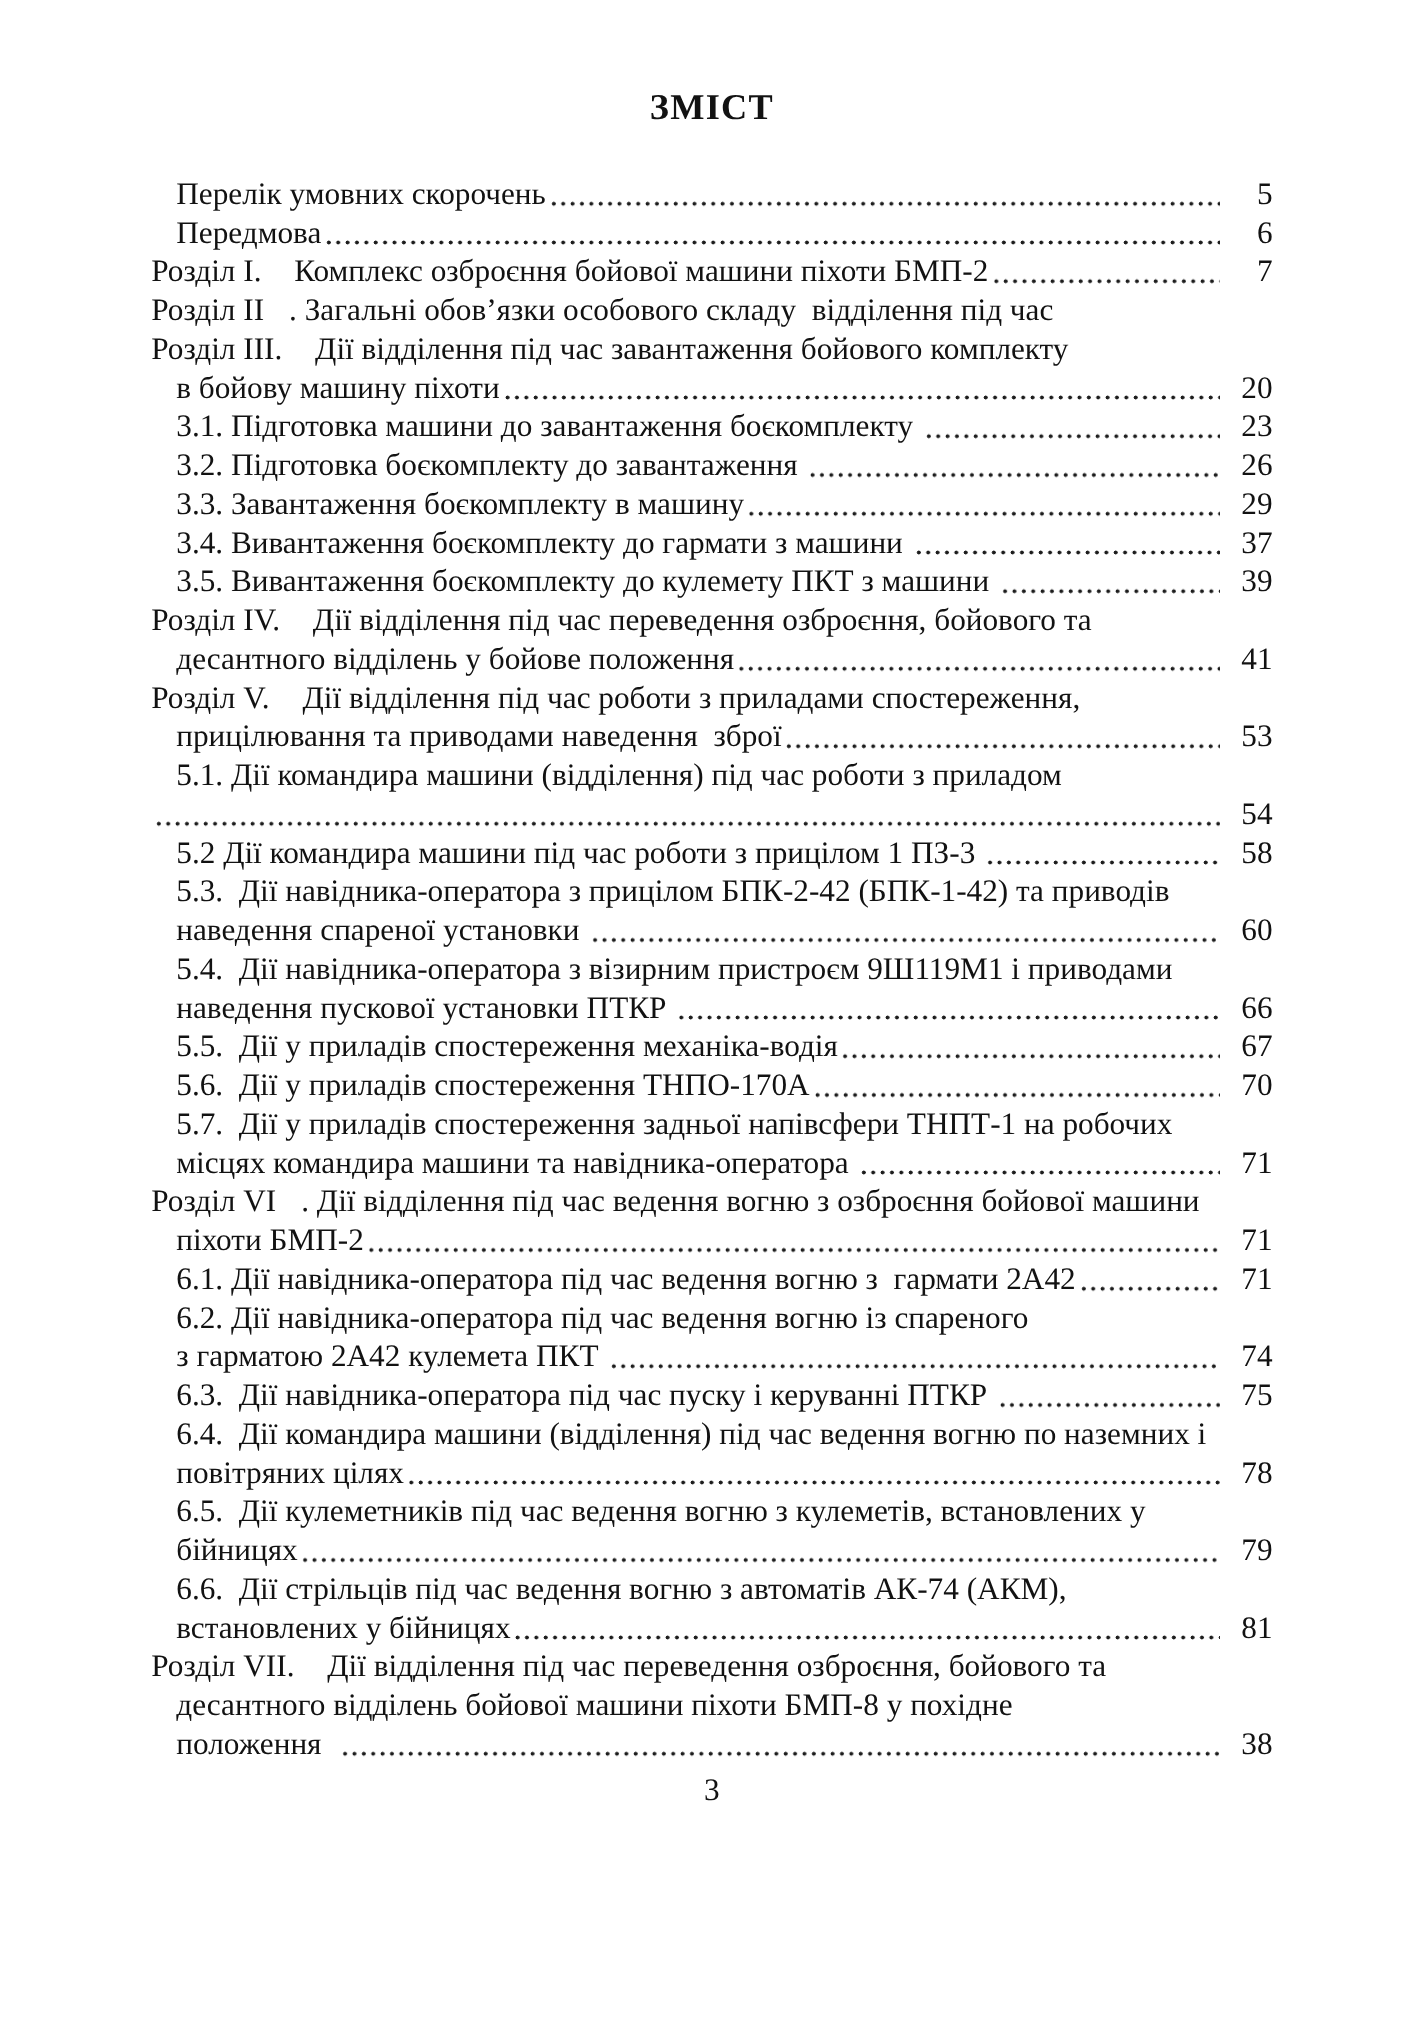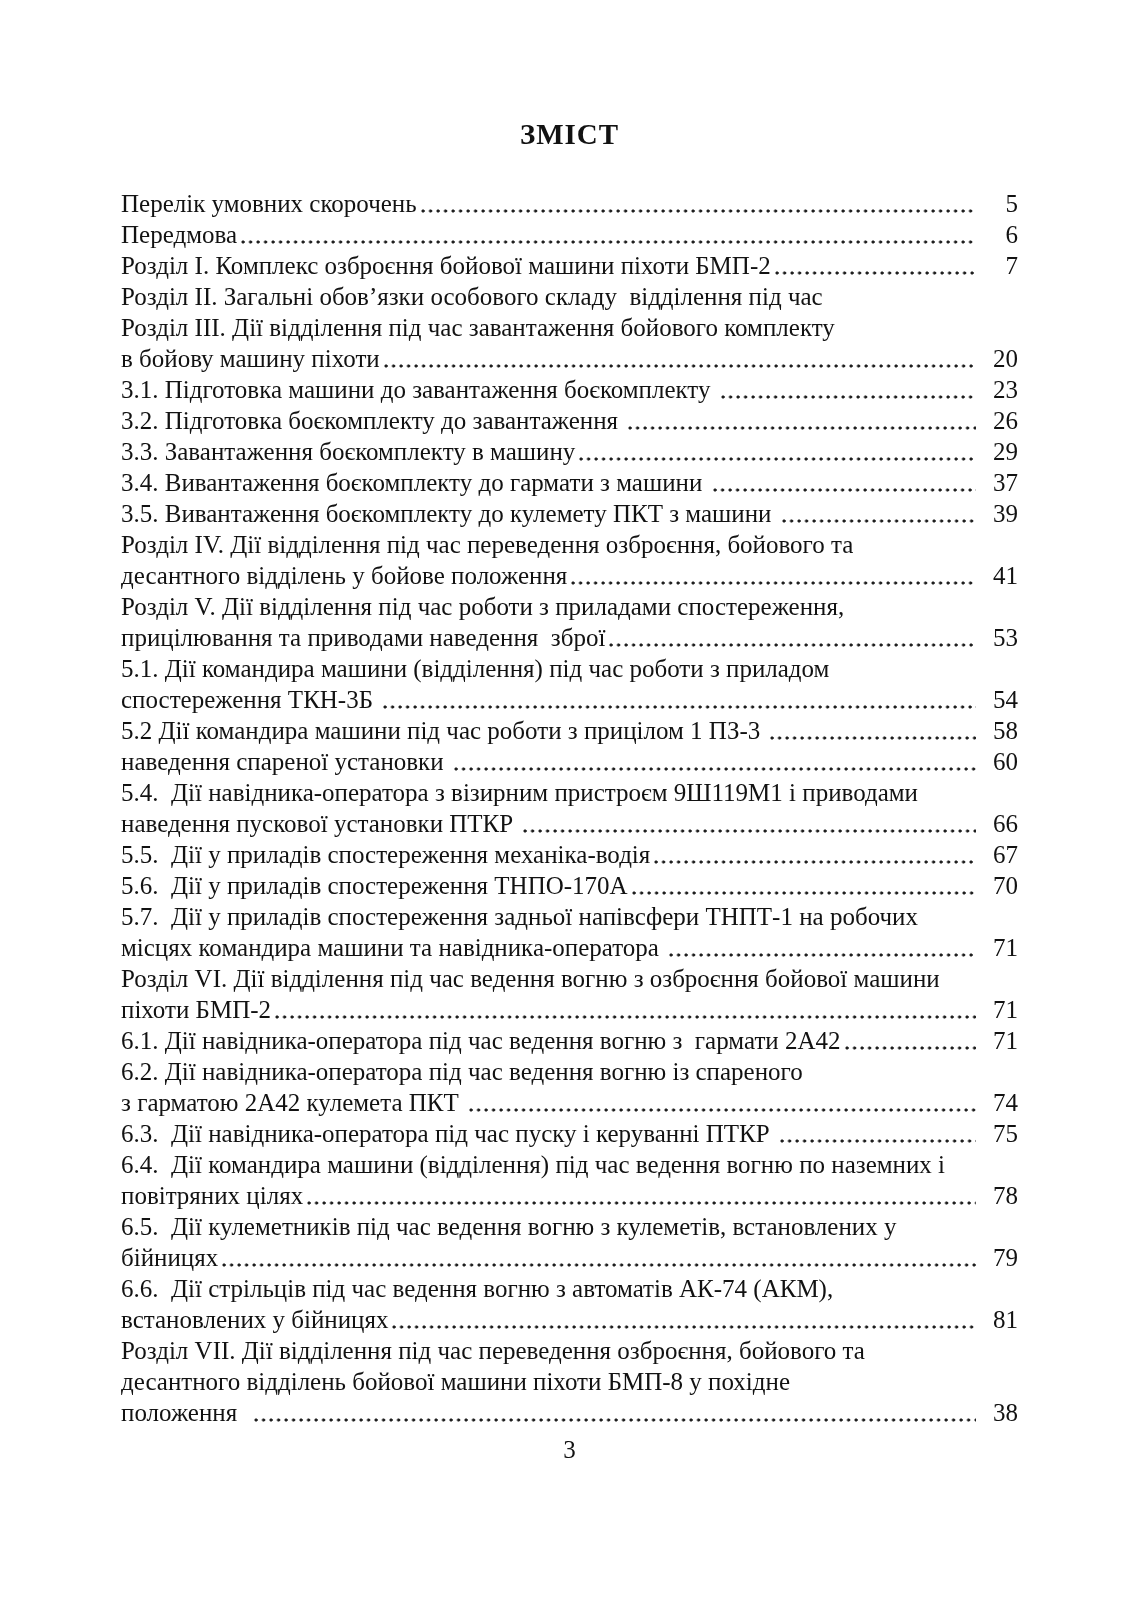--- a/index.html
+++ b/index.html
@@ -13,21 +13,21 @@
     position: relative;
     font-family: "Liberation Serif", "DejaVu Serif", serif;
     color: #121212;
     overflow: hidden;
   }
   .page {
     position: absolute;
     left: 121px;
     top: 0;
     width: 897px;
-    padding-top: 116px;
+    padding-top: 68px;
     box-sizing: content-box;
   }
   .title {
     text-align: center;
     font-weight: bold;
     font-size: 29px;
     line-height: 36px;
     letter-spacing: 1px;
   }
   .toc {
@@ -40,20 +40,21 @@
     line-height: 31px;
     font-size: 25px;
     white-space: pre;
   }
   .chap {
     font-weight: normal;
     white-space: pre;
   }
   .txt {
     white-space: pre;
+    margin-left: 20px;
   }
   .leader {
     flex: 1 1 auto;
     align-self: flex-end;
     height: 4px;
     margin: 0 6px 6px 4px;
     background-image: radial-gradient(circle at 2px 2px, #1d1d1d 1.35px, rgba(0,0,0,0) 1.8px);
     background-size: 7.5px 4px;
     background-repeat: repeat-x;
     background-position: left bottom;
@@ -86,22 +87,23 @@
       <div class="toc-line"><span class="txt">3.1. Підготовка машини до завантаження боєкомплекту </span><span class="leader"></span><span class="pnum">23</span></div>
       <div class="toc-line"><span class="txt">3.2. Підготовка боєкомплекту до завантаження </span><span class="leader"></span><span class="pnum">26</span></div>
       <div class="toc-line"><span class="txt">3.3. Завантаження боєкомплекту в машину</span><span class="leader"></span><span class="pnum">29</span></div>
       <div class="toc-line"><span class="txt">3.4. Вивантаження боєкомплекту до гармати з машини </span><span class="leader"></span><span class="pnum">37</span></div>
       <div class="toc-line"><span class="txt">3.5. Вивантаження боєкомплекту до кулемету ПКТ з машини </span><span class="leader"></span><span class="pnum">39</span></div>
       <div class="toc-line"><span class="chap">Розділ IV.</span><span class="txt"> Дії відділення під час переведення озброєння, бойового та</span></div>
       <div class="toc-line"><span class="txt">десантного відділень у бойове положення</span><span class="leader"></span><span class="pnum">41</span></div>
       <div class="toc-line"><span class="chap">Розділ V.</span><span class="txt"> Дії відділення під час роботи з приладами спостереження,</span></div>
       <div class="toc-line"><span class="txt">прицілювання та приводами наведення  зброї</span><span class="leader"></span><span class="pnum">53</span></div>
       <div class="toc-line"><span class="txt">5.1. Дії командира машини (відділення) під час роботи з приладом</span></div>
-      <div class="toc-line"><span class="txt">спостереження ТКН-3Б </span><span class="leader"></span><span class="pnum">54</span></div>
+      <div class="toc-line"><span class="leader"></span><span class="pnum">54</span></div>
       <div class="toc-line"><span class="txt">5.2 Дії командира машини під час роботи з прицілом 1 ПЗ-3 </span><span class="leader"></span><span class="pnum">58</span></div>
+      <div class="toc-line"><span class="txt">5.3.  Дії навідника-оператора з прицілом БПК-2-42 (БПК-1-42) та приводів</span></div>
       <div class="toc-line"><span class="txt">наведення спареної установки </span><span class="leader"></span><span class="pnum">60</span></div>
       <div class="toc-line"><span class="txt">5.4.  Дії навідника-оператора з візирним пристроєм 9Ш119М1 і приводами</span></div>
       <div class="toc-line"><span class="txt">наведення пускової установки ПТКР </span><span class="leader"></span><span class="pnum">66</span></div>
       <div class="toc-line"><span class="txt">5.5.  Дії у приладів спостереження механіка-водія</span><span class="leader"></span><span class="pnum">67</span></div>
       <div class="toc-line"><span class="txt">5.6.  Дії у приладів спостереження ТНПО-170А</span><span class="leader"></span><span class="pnum">70</span></div>
       <div class="toc-line"><span class="txt">5.7.  Дії у приладів спостереження задньої напівсфери ТНПТ-1 на робочих</span></div>
       <div class="toc-line"><span class="txt">місцях командира машини та навідника-оператора </span><span class="leader"></span><span class="pnum">71</span></div>
       <div class="toc-line"><span class="chap">Розділ VI</span><span class="txt">. Дії відділення під час ведення вогню з озброєння бойової машини</span></div>
       <div class="toc-line"><span class="txt">піхоти БМП-2</span><span class="leader"></span><span class="pnum">71</span></div>
       <div class="toc-line"><span class="txt">6.1. Дії навідника-оператора під час ведення вогню з  гармати 2А42</span><span class="leader"></span><span class="pnum">71</span></div>

